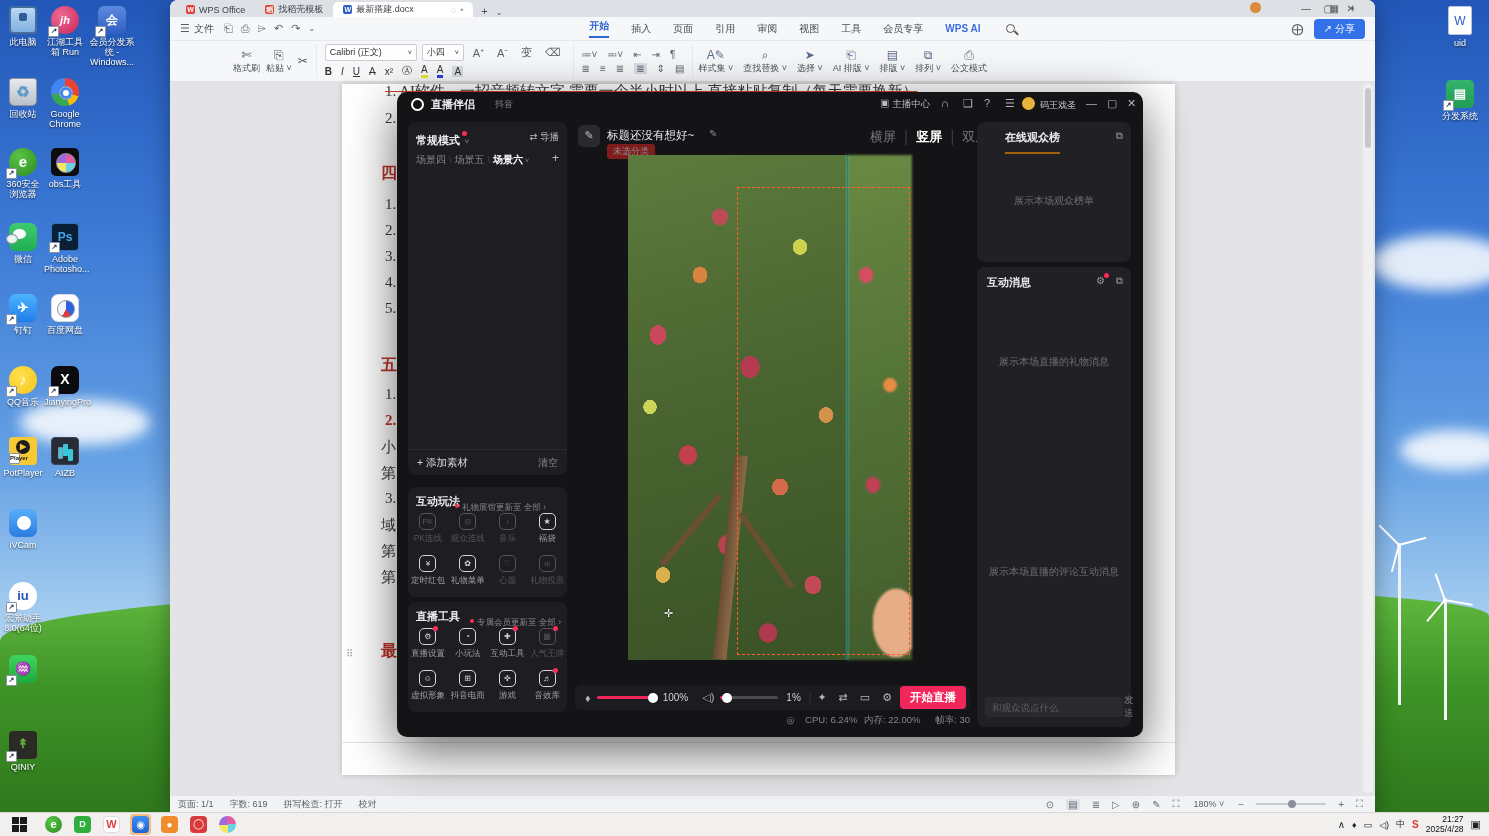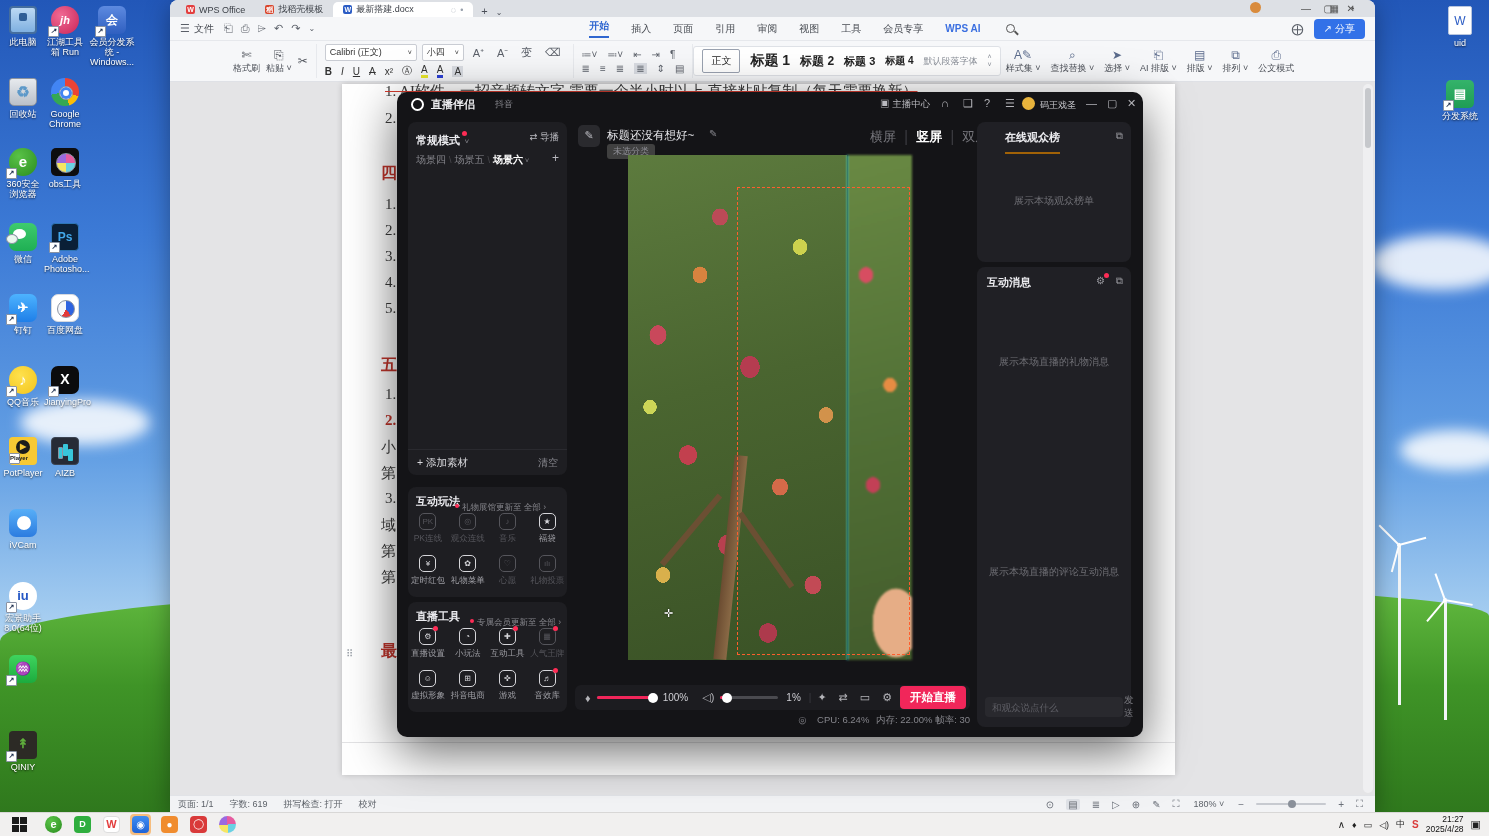--- a/index.html
+++ b/index.html
@@ -369,29 +369,20 @@
         </div>
         <div style="display:flex;gap:10px;font-size:10px;color:#5a5f68">
           <span>≣</span>
             <span>≡</span>
             <span>≣</span>
           <span style="background:#d9dce2;padding:0 2px">≣</span>
             <span>⇕</span>
             <span>▤</span>
         </div>
       </div>
-      <div class="chiprow">
-        <span class="chip sel" style="font-size:10px">正文</span>
-        <span class="chip" style="font-size:14px;font-weight:bold">标题 1</span>
-        <span class="chip" style="font-size:12px;font-weight:bold">标题 2</span>
-        <span class="chip" style="font-size:11px;font-weight:bold">标题 3</span>
-        <span class="chip" style="font-size:10px;font-weight:bold">标题 4</span>
-        <span class="chip" style="font-size:9px;color:#8a8f98">默认段落字体</span>
-        <span style="font-size:7px;color:#8a8f98;line-height:8px">˄<br>˅</span>
-      </div>
       <div class="rtool">
           <div class="ri">A✎</div>
           <div><span>样式集</span> ˅</div>
         </div>
       <div class="rtool">
           <div class="ri">⌕</div>
           <div><span>查找替换</span> ˅</div>
         </div>
       <div class="rtool">
           <div class="ri">➤</div>
@@ -580,21 +571,21 @@
         <div class="gi">
             <div class="gico">♬<span class="rdot"></span></div>
             <div class="glabel">音效库</div>
           </div>
       </div>
     </div>
 
     <div style="position:absolute;left:181px;top:33px;width:22px;height:22px;background:#2a2a2e;border-radius:5px;color:#b9b9bf;font-size:11px;text-align:center;line-height:21px">✎</div>
     <span style="position:absolute;left:210px;top:36px;font-size:11.5px;color:#e6e6ea">标题还没有想好~</span>
     <span style="position:absolute;left:312px;top:36px;font-size:10px;color:#85858b">✎</span>
-    <span style="position:absolute;left:210px;top:52px;background:#404040;color:#8d8d94;font-size:9px;padding:1px 6px;border-radius:3px">未选分类</span>
+    <span style="position:absolute;left:210px;top:52px;background:#7f1d1d;color:#8d8d94;font-size:9px;padding:1px 6px;border-radius:3px">未选分类</span>
     <div style="position:absolute;left:473px;top:36px;display:flex;align-items:center;gap:8px">
       <span class="vmode">横屏</span>
         <span style="color:#3a3a3f">|</span>
       <span class="vmode act">竖屏</span>
         <span style="color:#3a3a3f">|</span>
       <span class="vmode">双屏</span>
     </div>
 
     <div class="vid">
       <div class="vmain">
@@ -624,21 +615,21 @@
       <span class="cbtn">✦</span>
       <span class="cbtn">⇄</span>
       <span class="cbtn">▭</span>
       <span class="cbtn">⚙</span>
       <div class="startbtn">开始直播</div>
     </div>
     <div class="cstats">
       <span>◎</span>
       <span style="margin-left:8px">CPU: 6.24%</span>
       <span style="margin-left:4px">内存: 22.00%</span>
-      <span style="">帧率: 30</span>
+      <span style="margin-left:12px">帧率: 30</span>
     </div>
 
     <div class="card" style="left:580px;top:30px;width:154px;height:140px;background:#202025">
       <span class="chead" style="position:absolute;left:28px;top:8px;border-bottom:2px solid #a16207;padding-bottom:7px">在线观众榜</span>
       <span style="position:absolute;right:8px;top:8px;font-size:10px;color:#9a9aa0;cursor:pointer">⧉</span>
       <div class="ph" style="top:72px">展示本场观众榜单</div>
     </div>
     <div class="card" style="left:580px;top:175px;width:154px;height:460px;background:#202025">
       <span class="chead" style="position:absolute;left:10px;top:8px">互动消息</span>
       <span style="position:absolute;right:26px;top:8px;font-size:10px;color:#9a9aa0;cursor:pointer">⚙<span class="rdot" style="top:-2px;right:-4px"></span></span>

